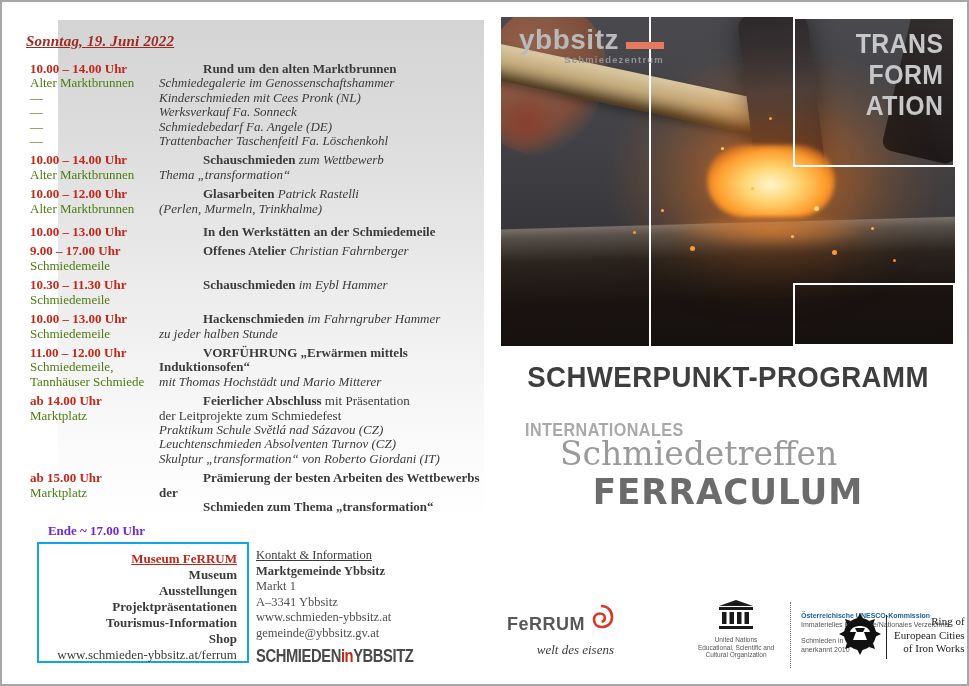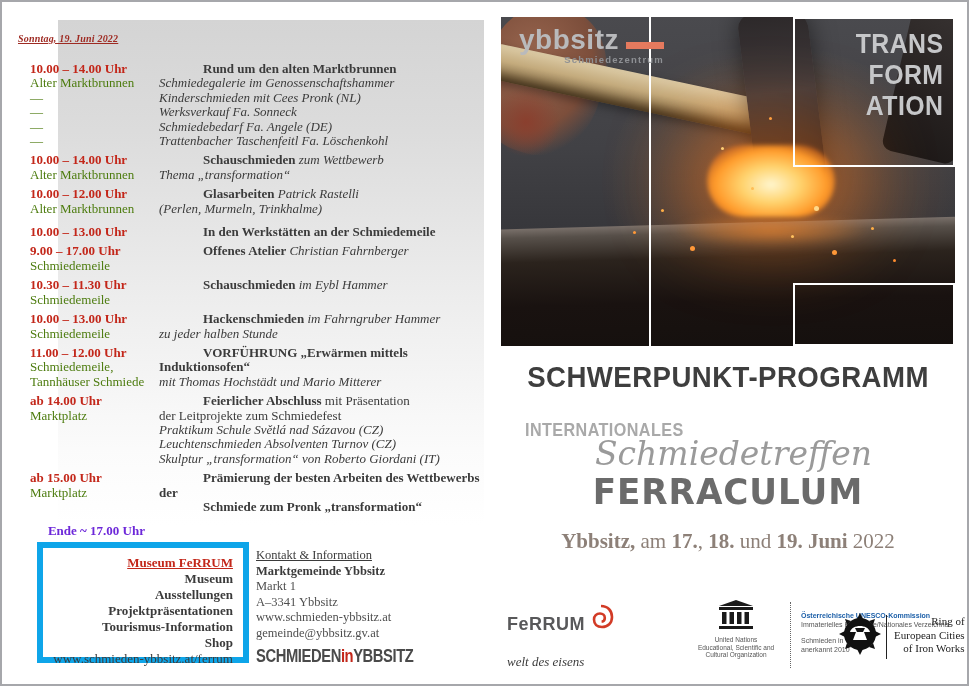--- a/index.html
+++ b/index.html
@@ -3,34 +3,34 @@
 <meta charset="utf-8">
 <style>
   html,body{margin:0;padding:0;background:#fff;}
   .page{position:relative;width:969px;height:686px;box-sizing:border-box;border:2px solid #a6a7ab;
         background:#fff;overflow:hidden;font-family:"Liberation Serif",serif;color:#3b3b3b;}
   .abs{position:absolute;}
 
   
   .left-shade{left:56px;top:18px;width:426px;height:505px;
     background:linear-gradient(180deg,#d4d4d4 0%,#dcdcdc 22%,#ededed 55%,#fbfbfb 85%,#ffffff 100%);}
-  .day-header{left:16px;top:31px;font-size:10px;font-weight:bold;font-style:italic;
+  .day-header{left:24px;top:31px;font-size:15px;font-weight:bold;font-style:italic;
     color:#9e2a22;text-decoration:underline;letter-spacing:.2px;}
   .schedule{left:28px;top:60px;width:456px;font-size:13px;line-height:14.4px;}
   .srow{display:flex;margin-bottom:5px;}
   .srow.gap{margin-top:9px;}
   .stime{width:115px;flex:0 0 115px;text-align:left;}
   .time{color:#c3271a;font-weight:bold;}
   .loc{color:#4d7c0f;}
   .sdesc{margin-left:14px;flex:1;}
   .seg-b{font-weight:bold;margin-left:44px;}
   .seg-i{font-style:italic;}
   .end-note{width:115px;text-align:right;color:#6d28d9;font-weight:bold;margin-top:10px;}
 
-  .museum-box{left:35px;top:540px;width:212px;height:121px;border:6px solid #0ea5e9;
+  .museum-box{left:35px;top:540px;width:212px;height:121px;border:2px solid #0ea5e9;
     padding:7px 10px 6px 8px;box-sizing:border-box;text-align:right;font-size:13px;line-height:16px;}
   .museum-title{color:#c3271a;font-weight:bold;text-decoration:underline;}
   .museum-item{font-weight:bold;}
   .museum-url{font-weight:normal;}
 
   .contact{left:254px;top:546px;font-size:12.5px;line-height:15.5px;}
   .contact-heading{text-decoration:underline;}
   .contact-org{font-weight:bold;}
   .contact-line{color:#4f4f4f;}
   .siy-logo{margin-top:8px;font-family:"Liberation Sans",sans-serif;font-weight:bold;
@@ -82,33 +82,33 @@
   .transformation{right:12px;top:12px;text-align:right;font-family:"Liberation Sans",sans-serif;
     font-weight:bold;font-size:27px;line-height:31px;color:#c6c7c9;letter-spacing:.5px;
     transform:scaleX(.92);transform-origin:right;}
 
   
   .sans-cond{font-family:"Liberation Sans",sans-serif;font-weight:bold;}
   .sp-title{left:499px;top:358px;width:454px;text-align:center;font-size:30px;color:#3e3e3e;
     letter-spacing:.5px;transform:scaleX(.92);transform-origin:center;white-space:nowrap;}
   .kicker{left:523px;top:417px;font-size:19px;color:#a9a9a9;letter-spacing:.5px;
     transform:scaleX(.85);transform-origin:left;}
-  .script-title{left:558px;top:432px;font-family:"DejaVu Serif",serif;font-style:italic;
-    font-size:33px;color:#9a9a9a;margin-left:35px;}
+  .script-title{left:558px;top:432px;font-family:"DejaVu Serif",serif;
+    font-size:33px;color:#9a9a9a;}
   .main-title{left:499px;top:469px;width:454px;text-align:center;font-family:"DejaVu Sans",sans-serif;
     font-weight:bold;font-size:36px;color:#6b6b6b;letter-spacing:1px;transform:scaleX(.95);}
   .date-line{left:499px;top:527px;width:454px;text-align:center;font-size:21px;color:#8d8078;}
   .dl-b{font-weight:bold;}
 
   
   .ferrum{left:505px;top:612px;}
   .ferrum-word{font-family:"Liberation Sans",sans-serif;font-weight:bold;font-size:18px;
     color:#58585a;letter-spacing:.5px;display:inline-block;}
   .ferrum-spiral{display:inline-block;vertical-align:top;margin-left:3px;margin-top:-10px;}
-  .ferrum-tagline{font-style:italic;font-size:13px;color:#3b3b3b;margin-top:16px;}
+  .ferrum-tagline{font-style:italic;font-size:13px;color:#3b3b3b;text-align:right;margin-top:4px;}
   .unesco{left:688px;top:598px;width:92px;text-align:center;}
   .unesco-caption{font-size:6.5px;line-height:7.5px;color:#555;font-family:"Liberation Sans",sans-serif;}
   .dotsep{left:788px;top:600px;height:66px;border-left:1px dotted #666;}
   .unesco-right{left:799px;top:610px;font-family:"Liberation Sans",sans-serif;font-size:7px;line-height:8.5px;color:#555;}
   .ur-blue{color:#1c5fa8;font-weight:bold;}
   .ur-gap{margin-top:8px;}
   .ring{left:836px;top:610px;}
   .ring-sep{left:884px;top:613px;height:44px;border-left:1.5px solid #222;}
   .ring-text{left:892px;top:613px;font-size:11px;line-height:13.5px;color:#222;text-align:right;}
 </style>
@@ -219,21 +219,21 @@
             <div class="sline"><span class="seg-i">Skulptur „transformation“ von Roberto Giordani (IT)</span></div>
           </div>
         </div>
         <div class="srow">
           <div class="stime">
             <div class="time">ab 15.00 Uhr</div>
             <div class="loc">Marktplatz</div>
           </div>
           <div class="sdesc">
             <div class="sline"><span class="seg-b">Prämierung der besten Arbeiten des Wettbewerbs der</span></div>
-            <div class="sline"><span class="seg-b">Schmiede zum Pronk „transformation“</span></div>
+            <div class="sline"><span class="seg-b">Schmieden zum Thema „transformation“</span></div>
           </div>
         </div>
       </div>
     <div class="end-note">Ende ~ 17.00 Uhr</div>
   </div>
 
   <div class="abs museum-box">
     <div class="museum-title">Museum FeRRUM</div>
     <div id="museum-items">
         <div class="museum-item">Museum</div>
@@ -277,21 +277,20 @@
         <div>TRANS</div>
         <div>FORM</div>
         <div>ATION</div>
       </div>
   </div>
 
   <div class="abs sans-cond sp-title">SCHWERPUNKT-PROGRAMM</div>
   <div class="abs sans-cond kicker">INTERNATIONALES</div>
   <div class="abs script-title">Schmiedetreffen</div>
   <div class="abs main-title">FERRACULUM</div>
-  <div class="abs date-line" id="date-line"><span class="dl-b">Ybbsitz,</span><span> am </span><span class="dl-b">17.</span><span>, </span><span class="dl-b">18.</span><span> und </span><span class="dl-b">19. Juni</span><span> 2022</span></div>
 
   <div class="abs ferrum">
     <span class="ferrum-word">FeRRUM</span><span class="ferrum-spiral"><svg width="26" height="30" viewBox="0 0 26 30">
           <path d="M13 2 C20 2 24 7 24 13 C24 19 20 23 14 23 C9 23 6 20 6 15.5 C6 12 8.5 9.5 12 9.5 C14.8 9.5 16.8 11.4 16.8 14 C16.8 16 15.5 17.6 13.6 17.8" fill="none" stroke="#d23b26" stroke-width="2.6"></path>
         </svg></span>
     <div class="ferrum-tagline">welt des eisens</div>
   </div>
 
   <div class="abs unesco">
     <span><svg width="42" height="32" viewBox="0 0 42 32">

